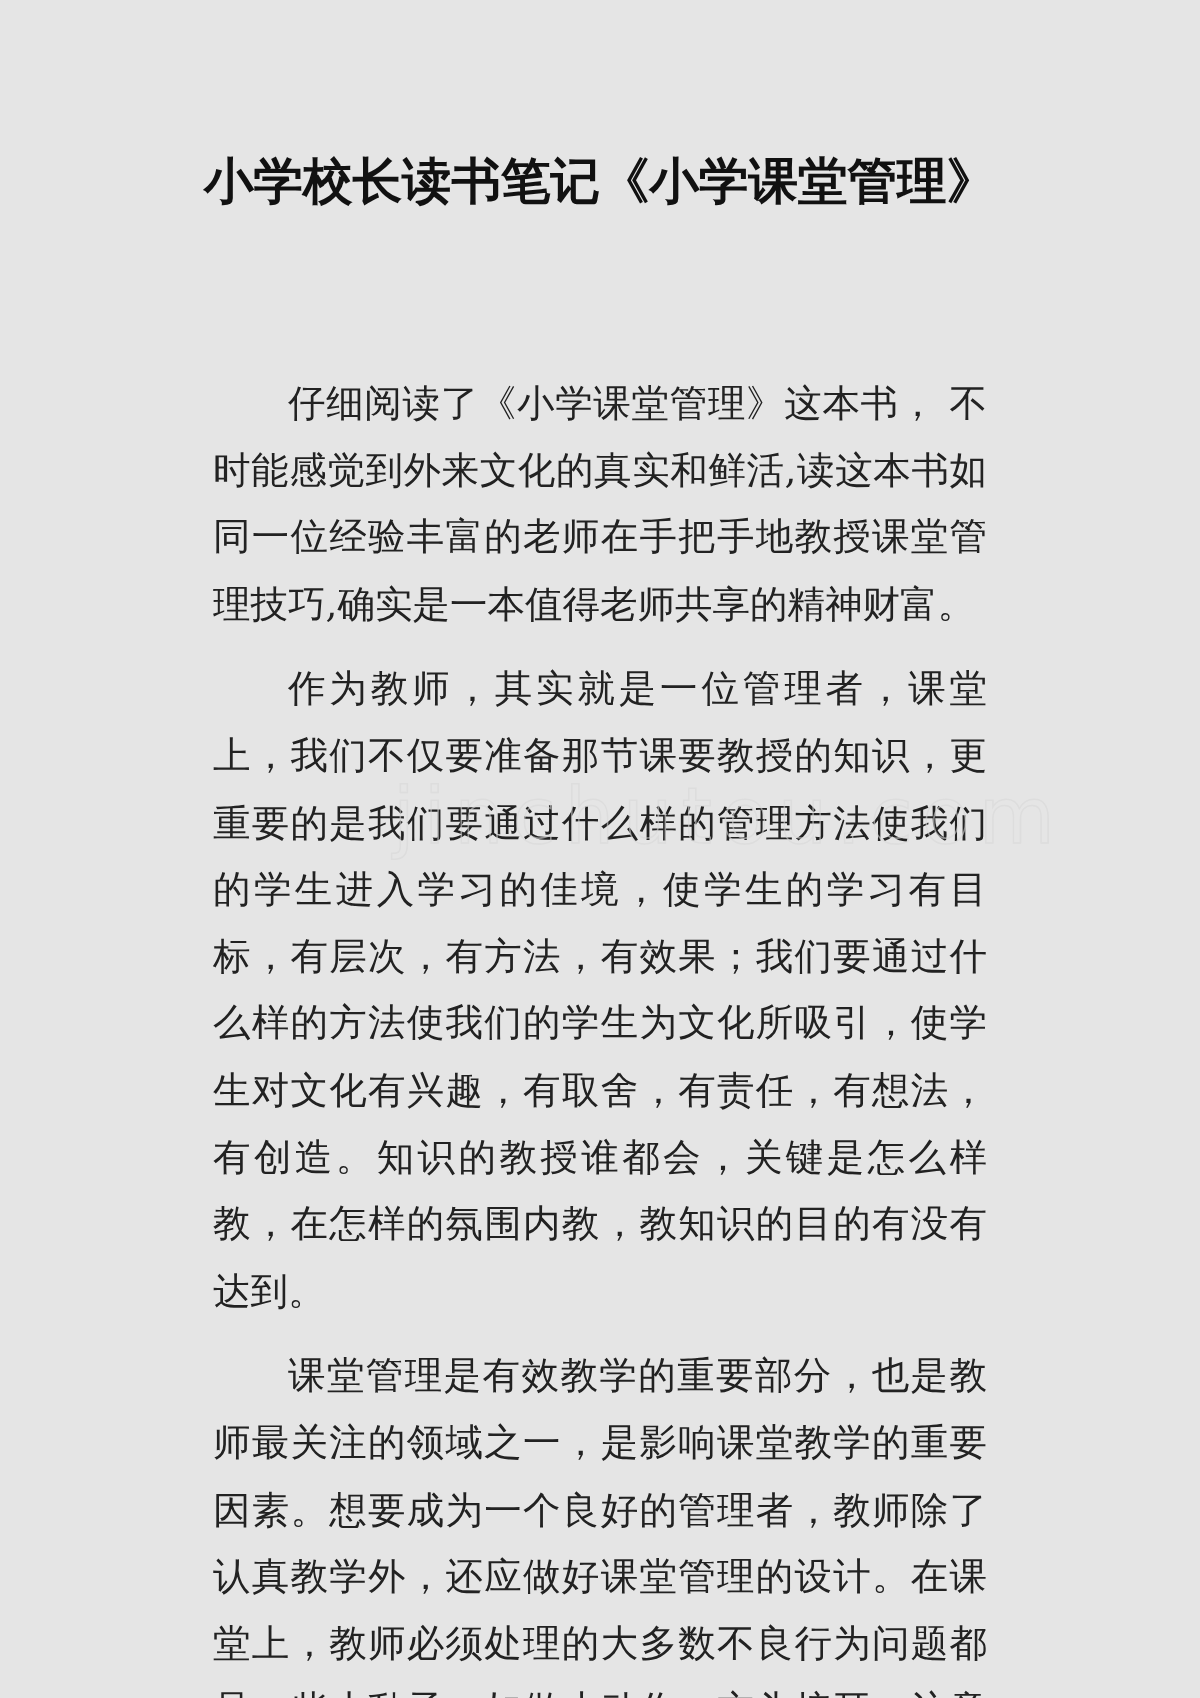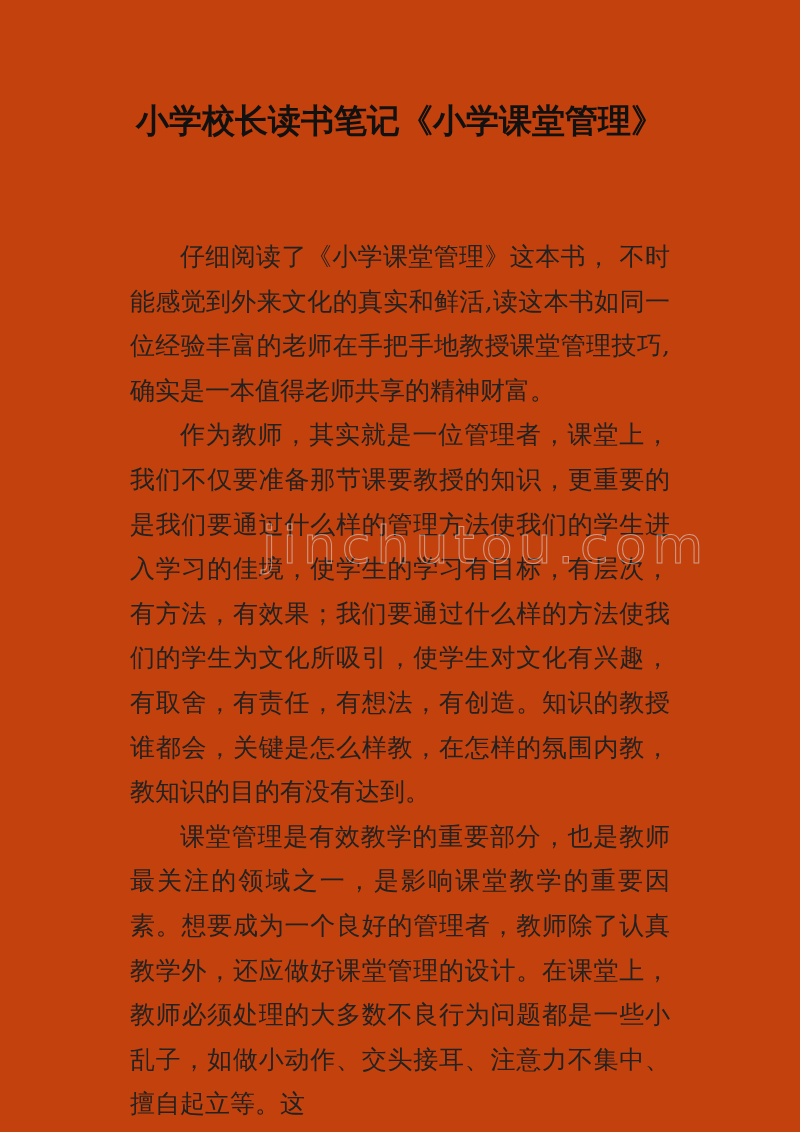--- a/index.html
+++ b/index.html
@@ -1,30 +1,30 @@
 <!DOCTYPE html>
 <html><head>
 <meta charset="utf-8">
 <style>
   html, body { margin: 0; padding: 0; background: #ffffff; }
   body { width: 800px; height: 1132px; position: relative; overflow: hidden; }
-  .page { position: absolute; left: 0; top: 0; width: 800px; height: 1132px; background: #c2410c; }
+  .page { position: absolute; left: 0; top: 0; width: 800px; height: 1132px; background: #e5e5e5; }
   .title {
     position: absolute; left: 0; width: 800px; text-align: center;
     font-family: "DejaVu Sans", sans-serif; font-weight: bold;
     font-size: 33px; color: #111; line-height: 50px;
   }
   .title.l1 { top: 96px; }
   .title.l2 { top: 142px; }
   .body-text {
     position: absolute; left: 130px; width: 540px;
     font-family: "DejaVu Serif", serif; font-size: 25px; color: #222;
     line-height: 44.6px; text-align: justify;
   }
-  .para { margin: 0; text-indent: 2em; }
+  .para { margin: 12px; text-indent: 2em; }
   .watermark {
     position: absolute; left: 250px; top: 515px;
     font-family: "DejaVu Sans", sans-serif; font-size: 52px;
     color: transparent; -webkit-text-stroke: 1px #d8d8d8;
     letter-spacing: 6px; opacity: 0.6; pointer-events: none; margin-left: 12px;
   }
 </style>
 </head>
 <body>
 

